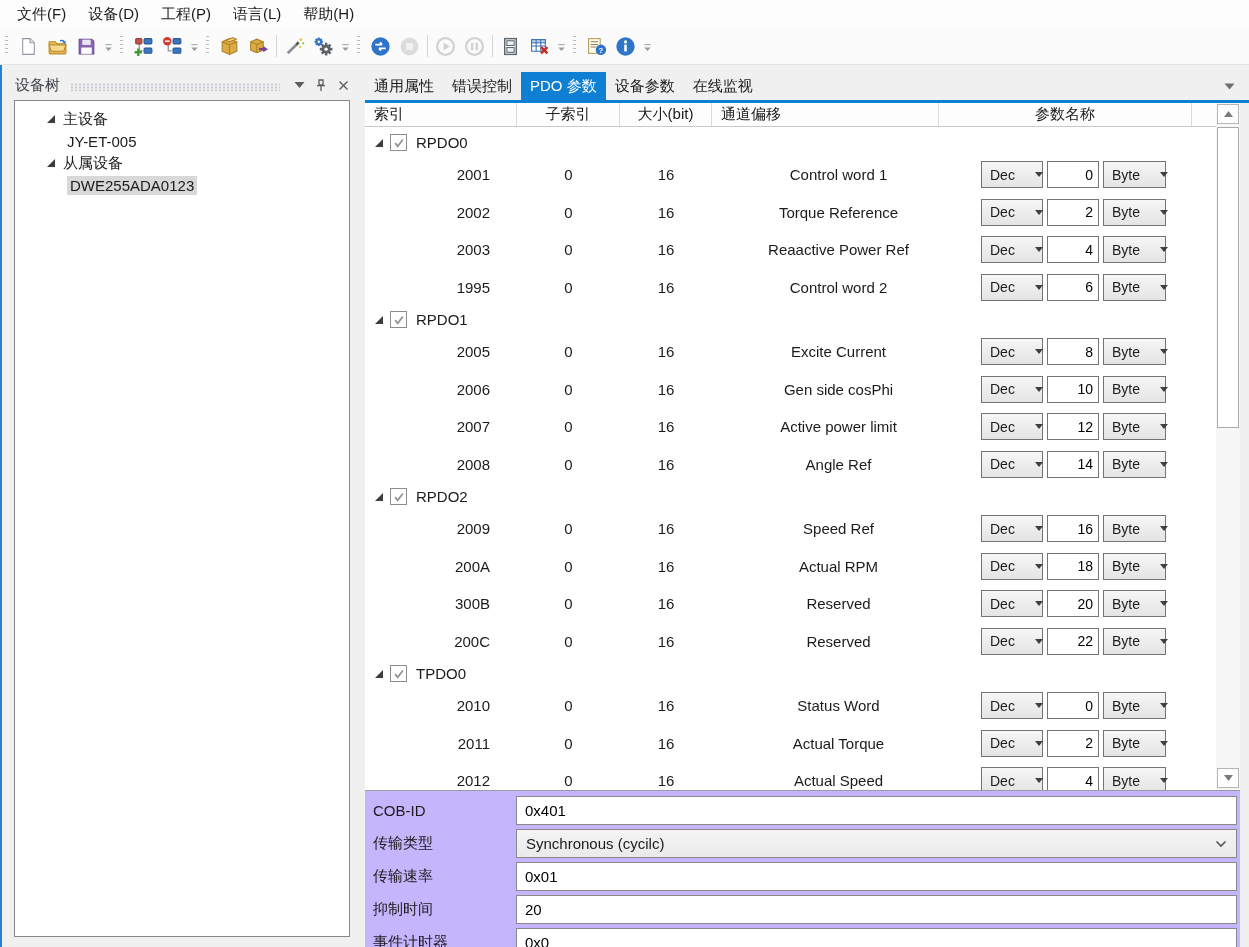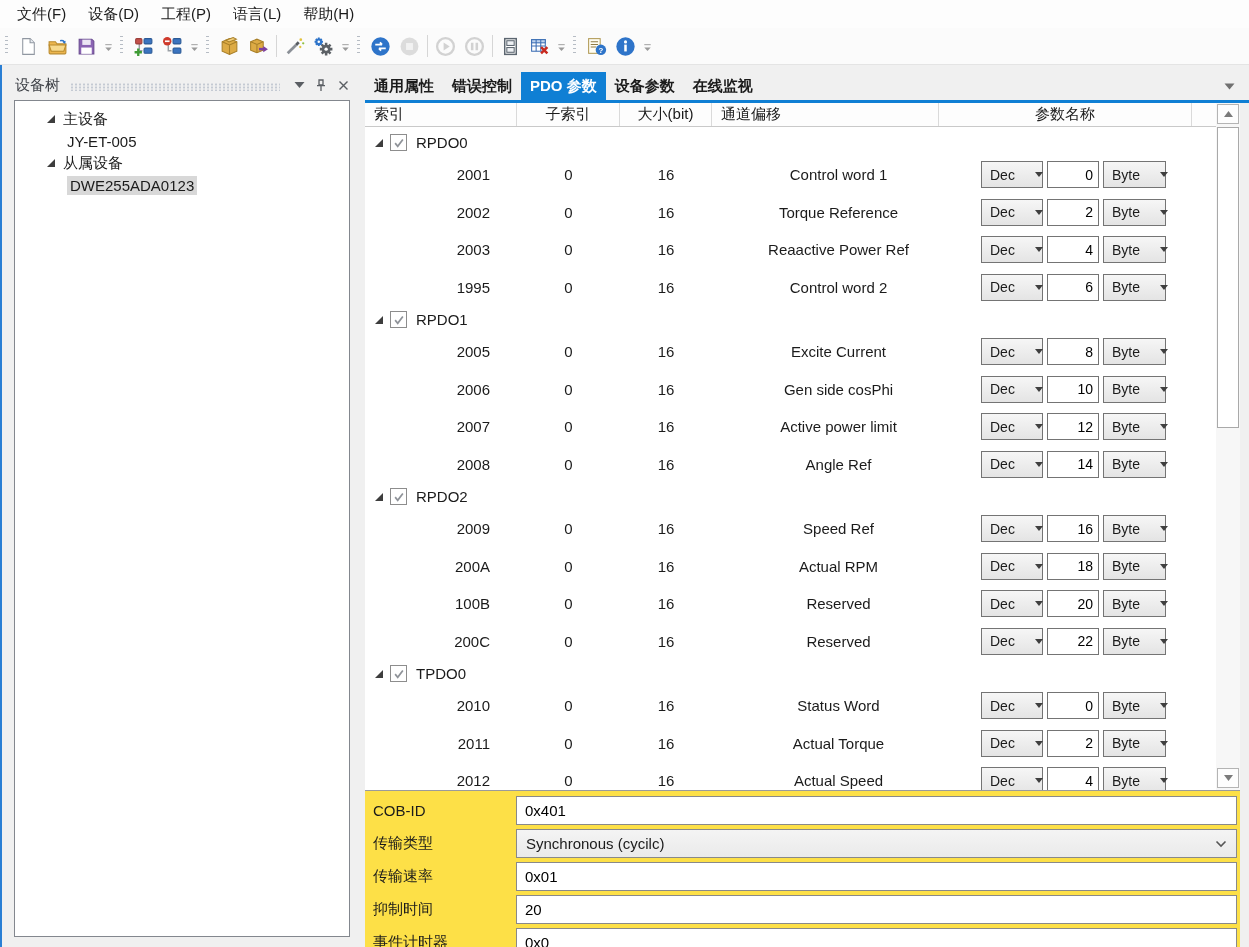--- a/index.html
+++ b/index.html
@@ -28,21 +28,21 @@
   .dock-title-label{font-size:15px;color:#3f4248;flex:none;}
   .dock-dots{flex:1;height:8px;margin:4px 6px 0 10px;background-image:radial-gradient(circle,#c4cad3 1px,transparent 1.2px);background-size:4px 3px;}
   .dock-icon{width:18px;height:18px;display:flex;align-items:center;justify-content:center;margin-left:4px;}
   .tree-box{position:absolute;left:6px;top:28px;width:336px;bottom:10px;background:#fff;border:1px solid #83878e;box-sizing:border-box;padding-top:7px;}
   .tree-node{height:22px;display:flex;align-items:center;font-size:15px;}
   .tree-node.lvl0{padding-left:32px;}
   .tree-node.lvl1{padding-left:52px;}
   .tree-expander{width:0;height:0;border-left:8px solid transparent;border-bottom:8px solid #3d3d3d;margin-right:8px;flex:none;}
   .tree-label.selected{background:#d8d8d8;padding:1px 3px;}
   
-  .tabbar{position:absolute;left:365px;top:72px;right:0;height:28px;display:flex;font-weight:bold;}
+  .tabbar{position:absolute;left:365px;top:72px;right:0;height:28px;display:flex;}
   .tab{font-size:15px;padding:0 9px;display:flex;align-items:center;height:28px;white-space:nowrap;}
   .tab.active{background:#0f7fd4;color:#fff;}
   .tab-underline{position:absolute;left:365px;top:100px;right:0;height:3px;background:#0f7fd4;}
   .tab-overflow{position:absolute;right:13px;top:80px;width:14px;height:12px;display:flex;align-items:center;justify-content:center;}
   
   .table-wrap{position:absolute;left:365px;top:103px;width:875px;height:687px;background:#fff;}
   .grid-header{position:absolute;top:0;left:0;height:24px;display:flex;border-bottom:1px solid #c9c9c9;background:#fdfdfd;box-sizing:border-box;}
   .hcell{font-size:15px;display:flex;align-items:center;border-right:1px solid #dadada;box-sizing:border-box;}
   .c-index{width:152px;}
   .c-subindex{width:103px;}
@@ -69,21 +69,21 @@
   .combo-label{flex:1;}
   .combo-arrow{width:0;height:0;border-left:4px solid transparent;border-right:4px solid transparent;border-top:5px solid #3f3f3f;margin-left:4px;}
   .offset-input{width:52px;height:27px;box-sizing:border-box;border:1px solid #747474;margin:0 4px;text-align:right;font-size:14px;padding:0 5px;font-family:"Liberation Sans",sans-serif;background:#fff;}
   
   .vscroll{position:absolute;left:851px;top:0;width:24px;height:687px;background:#f7f7f7;}
   .sb-btn{position:absolute;left:1px;width:22px;height:20px;background:#fdfdfd;border:1px solid #b4b4b4;display:flex;align-items:center;justify-content:center;box-sizing:border-box;}
   .sb-up{top:1px;}
   .sb-down{bottom:2px;}
   .sb-thumb{position:absolute;left:1px;top:24px;width:22px;height:301px;background:#fff;border:1px solid #a9a9a9;box-sizing:border-box;}
   
-  .form{position:absolute;left:365px;top:790px;width:875px;bottom:0;background:#fde047;border-top:1px solid #9b9b9b;overflow:hidden;box-sizing:border-box;padding-top:1px;}
+  .form{position:absolute;left:365px;top:790px;width:875px;bottom:0;background:#c4b5fd;border-top:1px solid #9b9b9b;overflow:hidden;box-sizing:border-box;padding-top:1px;}
   .form-row{display:flex;align-items:center;margin-top:4px;height:29px;}
   .form-label{width:151px;padding-left:8px;font-size:15px;box-sizing:border-box;flex:none;}
   .form-input{width:721px;height:29px;box-sizing:border-box;border:1px solid #898989;font-size:15px;padding:0 8px;font-family:"Liberation Sans",sans-serif;background:#fff;}
   .form-select{width:721px;height:29px;box-sizing:border-box;border:1px solid #898989;background:linear-gradient(#f4f4f4,#eaeaea);display:flex;align-items:center;padding:0 9px;font-size:15px;}
   .sel-chev{margin-left:auto;display:flex;align-items:center;}
 </style>
 </head>
 <body>
 
 <div class="menubar">
@@ -596,21 +596,21 @@
             <span class="combo-arrow"></span>
           </div>
           <input class="offset-input" type="text" value="18" style="">
           <div class="combo byte">
             <span class="combo-label">Byte</span>
             <span class="combo-arrow"></span>
           </div>
         </div>
       </div>
       <div class="row data">
-        <div class="cell c-index">100B</div>
+        <div class="cell c-index">300B</div>
         <div class="cell c-subindex">0</div>
         <div class="cell c-size">16</div>
         <div class="cell c-param-name">Reserved</div>
         <div class="cell c-channel-offset">
           <div class="combo dec">
             <span class="combo-label">Dec</span>
             <span class="combo-arrow"></span>
           </div>
           <input class="offset-input" type="text" value="20" style="">
           <div class="combo byte">

